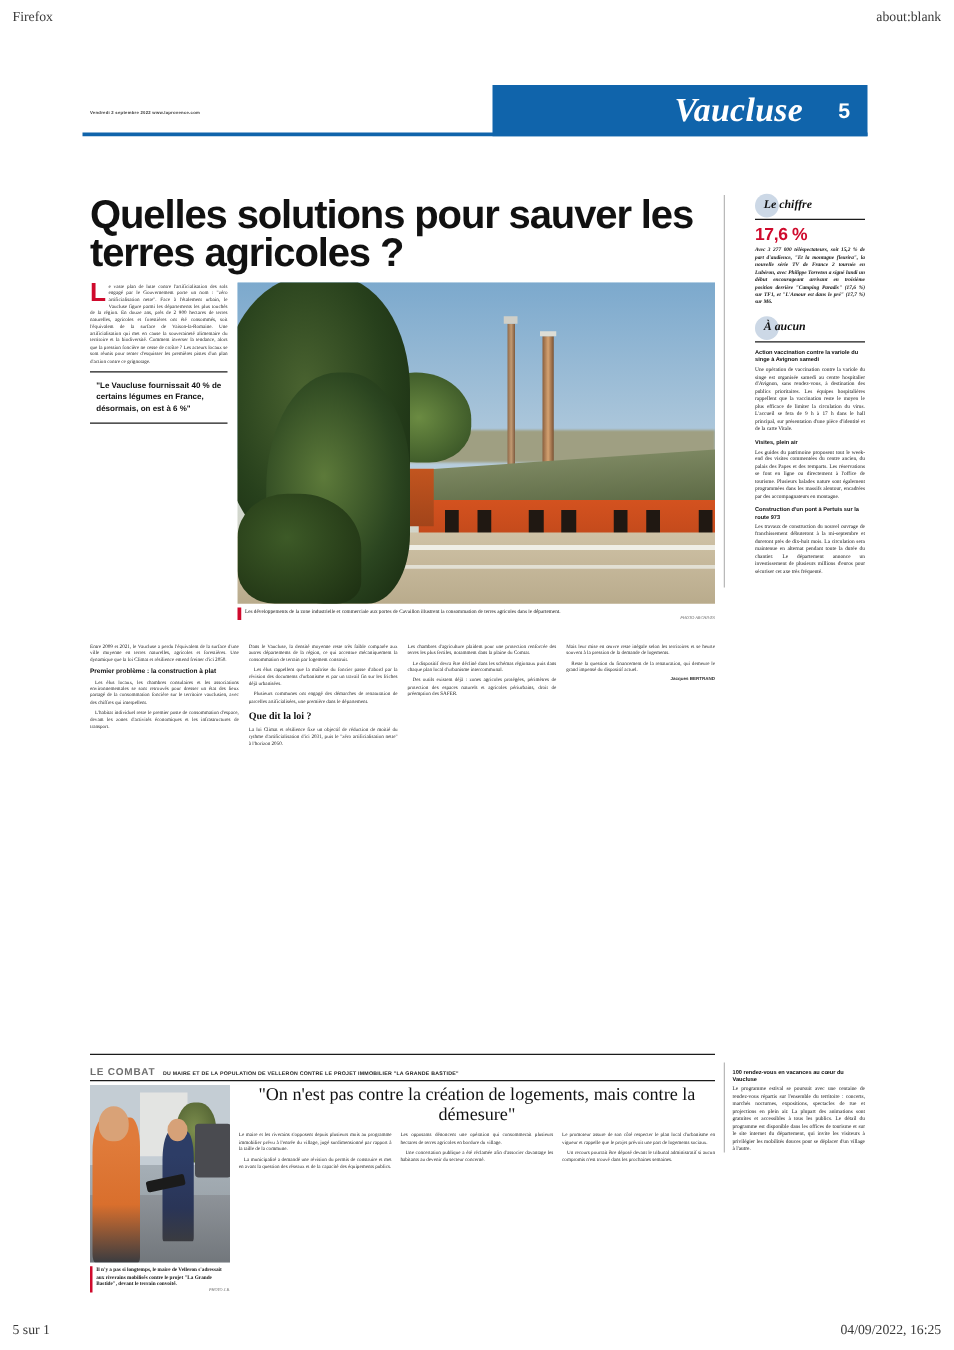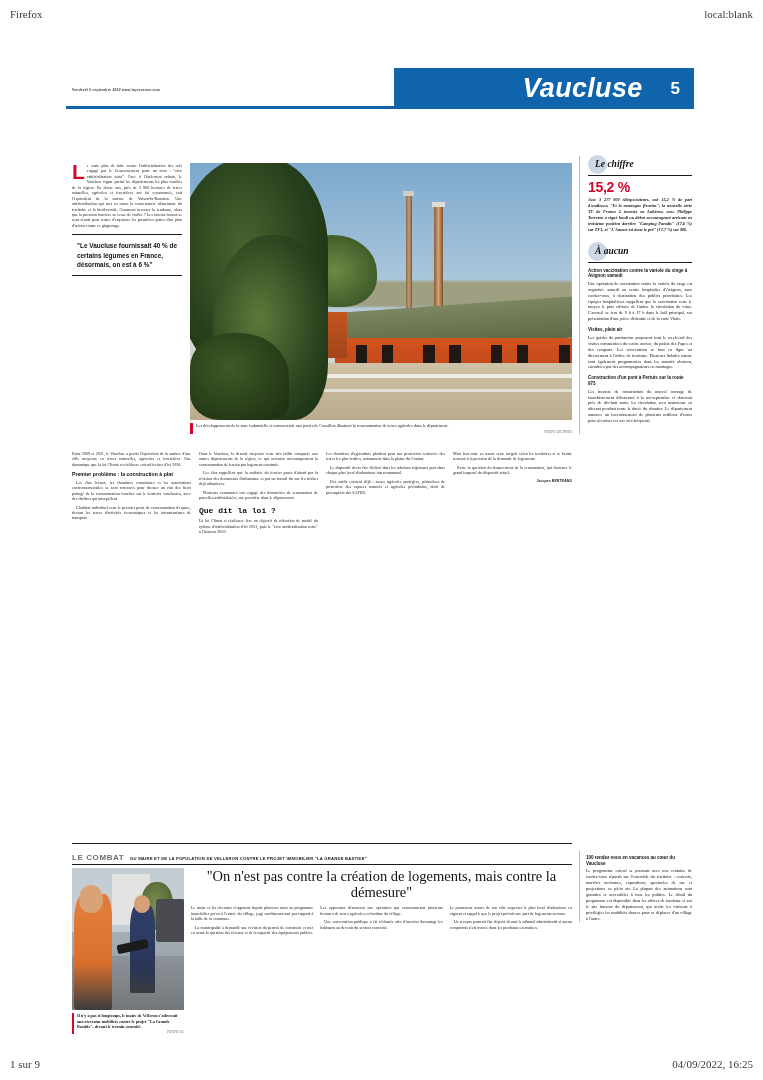--- a/index.html
+++ b/index.html
@@ -45,36 +45,36 @@
   .rule-blue {
     position:absolute; left:0; top:38px; width:628px; height:3px;
     background:#1064ab;
   }
   .section-flag {
     position:absolute; right:0; top:0; width:300px; height:41px;
     background:#1064ab; display:flex; align-items:center;
     justify-content:flex-end; padding-right:14px; gap:28px;
   }
   .section-flag .sec-name {
-    color:#fff; font-family:Liberation Sans, sans-serif;
+    color:#fff; font-family:Liberation Serif, serif;
     font-style:italic; font-weight:bold; font-size:27px;
     letter-spacing:.3px;
   }
   .section-flag .sec-page {
     color:#fff; font-family:"Liberation Sans", sans-serif;
     font-weight:bold; font-size:17px;
   }
 
   
   .body-wrap { position:relative; width:628px; }
 
   .main-col { position:absolute; left:6px; top:48px; width:500px; }
   .rail {
     position:absolute; left:513px; top:48px; width:113px;
-    border-left:1px solid #b9b9b9; padding-left:8px;
+    border-left:1px solid #b9b9b9; padding-left:24px;
   }
 
   
   h1.headline {
     margin:0; font-family:"Liberation Sans", sans-serif;
     font-weight:bold; font-size:32px; line-height:0.98;
     letter-spacing:-0.9px; color:#111;
   }
   .chapo {
     margin-top:9px; font-size:7.6px; line-height:1.25; color:#111;
@@ -163,21 +163,21 @@
     border-top:1px solid #1b1b1b; border-bottom:1px solid #1b1b1b;
     font-family:"Liberation Sans", sans-serif; font-weight:bold;
     font-size:6.4px; line-height:1.45; color:#111;
   }
 
   
   .cols3 { display:flex; gap:8px; margin-top:6px; }
   .cols3 > div { width:100%; }
 
   .sec-title-small {
-    font-family:Liberation Mono, monospace; font-weight:bold;
+    font-family:Liberation Serif, serif; font-weight:bold;
     font-size:8px; color:#111; margin:5px 0 2px 0;
   }
 
   
   .rail-block { margin-bottom:10px; }
   .rail-head { position:relative; height:20px; margin-bottom:3px; }
   .rail-head .blob {
     position:absolute; left:0; top:-1px; width:19px; height:19px;
     border-radius:50%; background:#ccd8e6;
   }
@@ -261,44 +261,45 @@
 
   .page-frame-line {
     position:absolute; left:6px; top:735px; width:500px; height:1px; background:#1b1b1b;
   }
 </style>
 </head>
 <body>
 
 <div class="chrome-top">
   <span>Firefox</span>
-  <span>local:blank</span>
+  <span>about:blank</span>
 </div>
 
 <div class="chrome-bottom">
-  <span>1 sur 9</span>
+  <span>5 sur 1</span>
   <span>04/09/2022, 16:25</span>
 </div>
 
 <div class="page">
 
   <div class="masthead">
     <div class="masthead-info">Vendredi 2 septembre 2022
 www.laprovence.com</div>
     <div class="rule-blue"></div>
     <div class="section-flag">
       <span class="sec-name">Vaucluse</span>
       <span class="sec-page">5</span>
     </div>
   </div>
 
   <div class="body-wrap">
 
     <div class="main-col">
 
+      <h1 class="headline">Quelles solutions pour sauver les terres agricoles ?</h1>
 
 
       <div class="hero-row">
 
         <div class="intro-col">
           <div class="tiny">
             <p class="first dropcap">Le vaste plan de lutte contre l'artificialisation des sols engagé par le Gouvernement porte un nom : "zéro artificialisation nette". Face à l'étalement urbain, le Vaucluse figure parmi les départements les plus touchés de la région. En douze ans, près de 2 900 hectares de terres naturelles, agricoles et forestières ont été consommés, soit l'équivalent de la surface de Vaison-la-Romaine. Une artificialisation qui met en cause la souveraineté alimentaire du territoire et la biodiversité. Comment inverser la tendance, alors que la pression foncière ne cesse de croître ? Les acteurs locaux se sont réunis pour tenter d'esquisser les premières pistes d'un plan d'action contre ce grignotage.</p>
           </div>
           <div class="pullquote">"Le Vaucluse fournissait 40 % de certains légumes en France, désormais, on est à 6 %"</div>
         </div>
@@ -379,21 +380,21 @@
     </div>
 
     <div class="rail">
 
       <div class="rail-block">
         <div class="rail-head">
           <span class="blob"></span>
           <span class="label">Le chiffre</span>
           <span class="ul"></span>
         </div>
-        <div class="bignum">15,2 %</div>
+        <div class="bignum">17,6 %</div>
         <div class="rail-text">Avec 3 277 000 téléspectateurs, soit 15,2 % de part d'audience, "Et la montagne fleurira", la nouvelle série TV de France 2 tournée en Lubéron, avec Philippe Torreton a signé lundi un début encourageant arrivant en troisième position derrière "Camping Paradis" (17,6 %) sur TF1, et "L'Amour est dans le pré" (17,7 %) sur M6.</div>
       </div>
 
       <div class="rail-block">
         <div class="rail-head">
           <span class="blob"></span>
           <span class="label">À aucun</span>
           <span class="ul"></span>
         </div>
 

